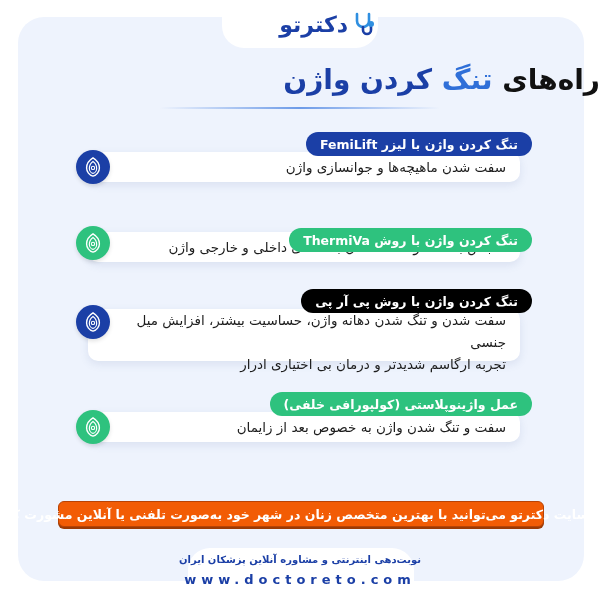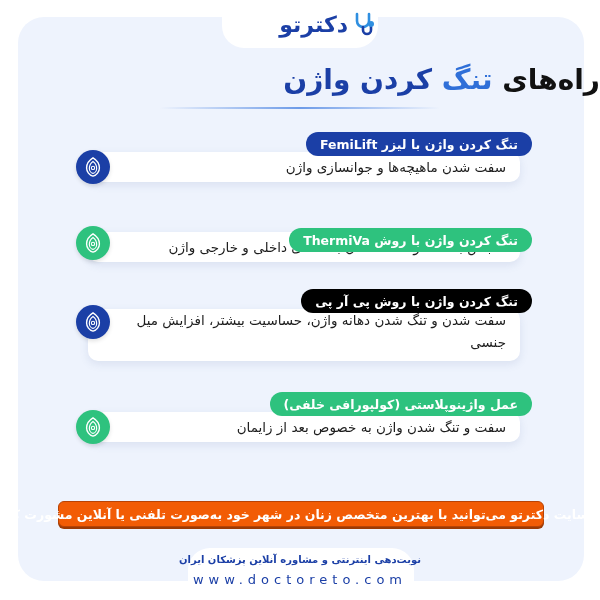--- a/index.html
+++ b/index.html
@@ -61,21 +61,21 @@
   .footer-notch {
     position: absolute; left: 188px; top: 548px; width: 226px; height: 52px;
     background: #ffffff; border-radius: 22px 22px 0 0;
   }
   .footer-fa {
     position: absolute; left: 0; width: 600px; top: 554px; text-align: center;
     direction: rtl; font-size: 10px; font-weight: bold; color: #1b3fa6;
   }
   .footer-url {
     position: absolute; left: 0; width: 600px; top: 572px; text-align: center;
-    font-size: 13px; font-weight: normal; color: #1b3fa6; letter-spacing: 5px;
+    font-size: 13px; font-weight: bold; color: #1b3fa6; letter-spacing: 5px;
   }
 </style>
 </head>
 <body>
 
 <div class="card"></div>
 
 <div class="logo-notch">
   <span class="logo-text">دکترتو</span>
   <svg class="logo-icon" viewBox="0 0 26 26">
@@ -113,20 +113,21 @@
         <path d="M12 6 C9 8 8 11 8 13.5 c0 2.5 2 5 4 5.5 c2-.5 4-3 4-5.5 c0-2.5-1-5.5-4-7.5z" fill="none" stroke="#fff" stroke-width="1.3"></path>
         <circle cx="12" cy="13" r="1.8" fill="none" stroke="#fff" stroke-width="1.2"></circle>
       </svg>
   </div>
 </div>
 
 <div class="item" style="top:289px;">
   <div class="pill" style="top:0; background:#000000;">تنگ کردن واژن با روش پی آر پی</div>
   <div class="desc" style="top:20px; height:52px; flex-direction:column; align-items:flex-start; justify-content:flex-start;">
     <span>سفت شدن و تنگ شدن دهانه واژن، حساسیت بیشتر، افزایش میل جنسی</span>
+    <span>تجربه ارگاسم شدیدتر و درمان بی اختیاری ادرار</span>
   </div>
   <div class="badge" style="top:16px; background:#1b3fa6;">
     <svg viewBox="0 0 24 24">
         <path d="M12 2 C7 5 5 9 5 13 c0 4 3 8 7 9 c4-1 7-5 7-9 c0-4-2-8-7-11z" fill="none" stroke="#fff" stroke-width="1.5"></path>
         <path d="M12 6 C9 8 8 11 8 13.5 c0 2.5 2 5 4 5.5 c2-.5 4-3 4-5.5 c0-2.5-1-5.5-4-7.5z" fill="none" stroke="#fff" stroke-width="1.3"></path>
         <circle cx="12" cy="13" r="1.8" fill="none" stroke="#fff" stroke-width="1.2"></circle>
       </svg>
   </div>
 </div>
 

